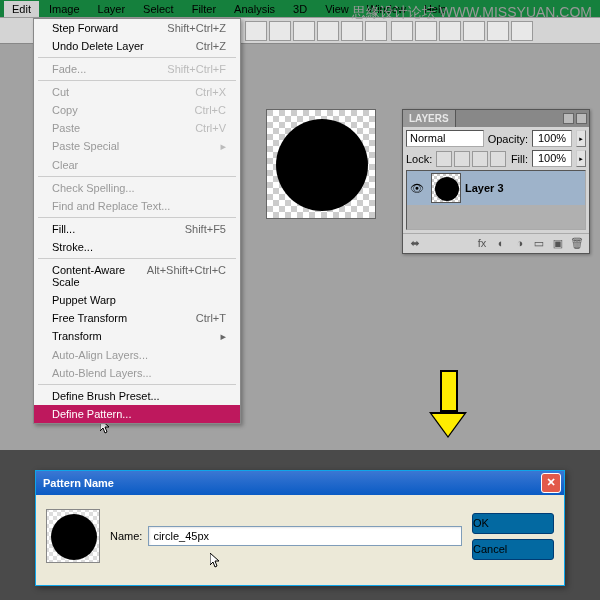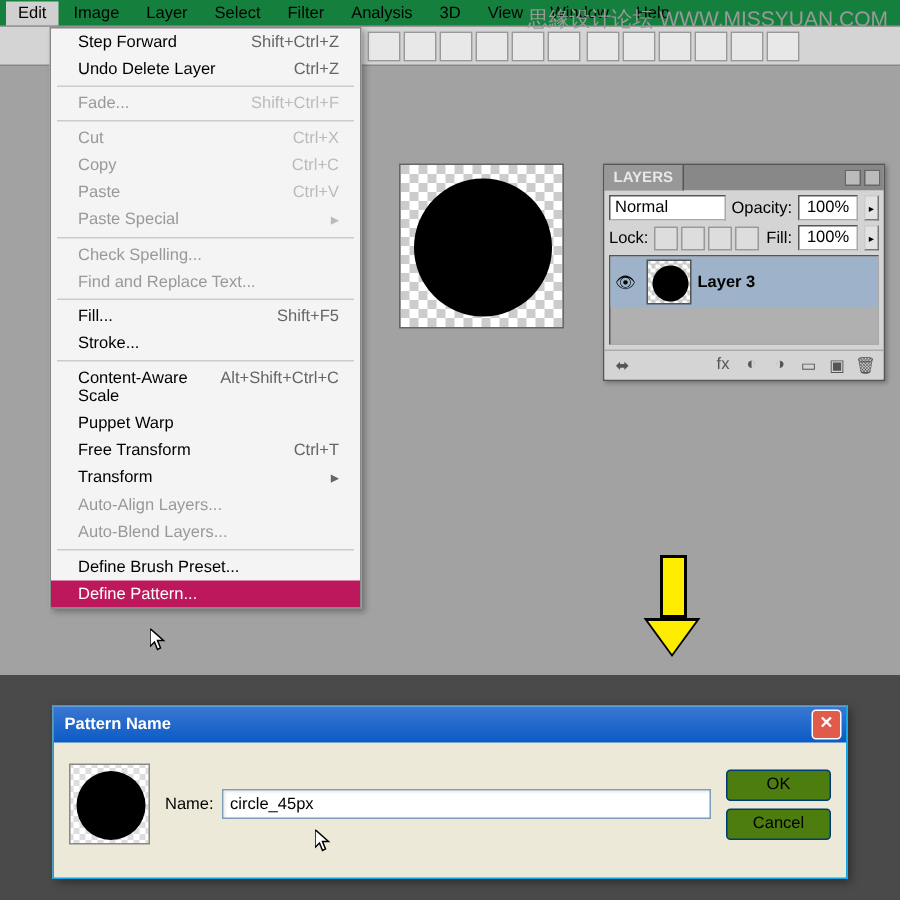--- a/index.html
+++ b/index.html
@@ -49,21 +49,21 @@
 .dialog{position:absolute;left:35px;top:470px;width:530px;background:#ece9d8;border:1px solid #0ea5e9;box-shadow:2px 2px 6px rgba(0,0,0,.4);}
 .titlebar{height:24px;background:linear-gradient(#3b77d3,#0a5bc4);display:flex;justify-content:space-between;align-items:center;padding:0 3px;}
 .title{color:#fff;font-weight:bold;padding-left:4px;}
 .close-btn{width:20px;height:20px;background:#e25a4a;border:1px solid #fff;color:#fff;font-weight:bold;text-align:center;line-height:16px;border-radius:3px;}
 .dlg-body{display:flex;align-items:center;padding:14px 10px 22px 10px;gap:10px;}
 .dlg-thumb{width:54px;height:54px;background:repeating-conic-gradient(#fff 0 25%,#ddd 0 50%) 50%/8px 8px;border:1px solid #888;position:relative;}
 .dlg-c{width:46px;height:46px;background:#000;border-radius:50%;position:absolute;top:4px;left:4px;}
 .name-field{display:flex;align-items:center;gap:6px;flex:1;}
 .name-input{flex:1;height:20px;background:#fff;border:1px solid #7f9db9;padding:2px 4px;box-shadow:inset 1px 1px 2px rgba(0,0,0,.1);}
 .btn-col{display:flex;flex-direction:column;gap:5px;}
-.dlg-btn{width:70px;height:21px;background:#4d7c0f;border:1px solid #003c74;border-radius:3px;text-align:center;line-height:19px;}
+.dlg-btn{width:82px;height:21px;background:#0369a1;border:1px solid #003c74;border-radius:3px;text-align:left;line-height:19px;}
 .watermark{position:absolute;top:4px;right:8px;color:#999;font-size:14px;z-index:200;}
 .cursor{position:absolute;width:12px;height:16px;}
 .cursor svg{width:100%;height:100%;}
 .c1{left:100px;top:419px;}
 .c2{left:210px;top:553px;}
 </style>
 </head>
 <body>
 
 <div class="ps-window">
@@ -180,20 +180,23 @@
         <span class="sc">Ctrl+C</span>
       </div>
     <div class="mi dis">
         <span>Paste</span>
         <span class="sc">Ctrl+V</span>
       </div>
     <div class="mi dis">
         <span>Paste Special</span>
         <span class="sc">▸</span>
       </div>
+    <div class="mi dis">
+        <span>Clear</span>
+      </div>
     <div class="sep"></div>
     <div class="mi dis">
         <span>Check Spelling...</span>
       </div>
     <div class="mi dis">
         <span>Find and Replace Text...</span>
       </div>
     <div class="sep"></div>
     <div class="mi">
         <span>Fill...</span>

